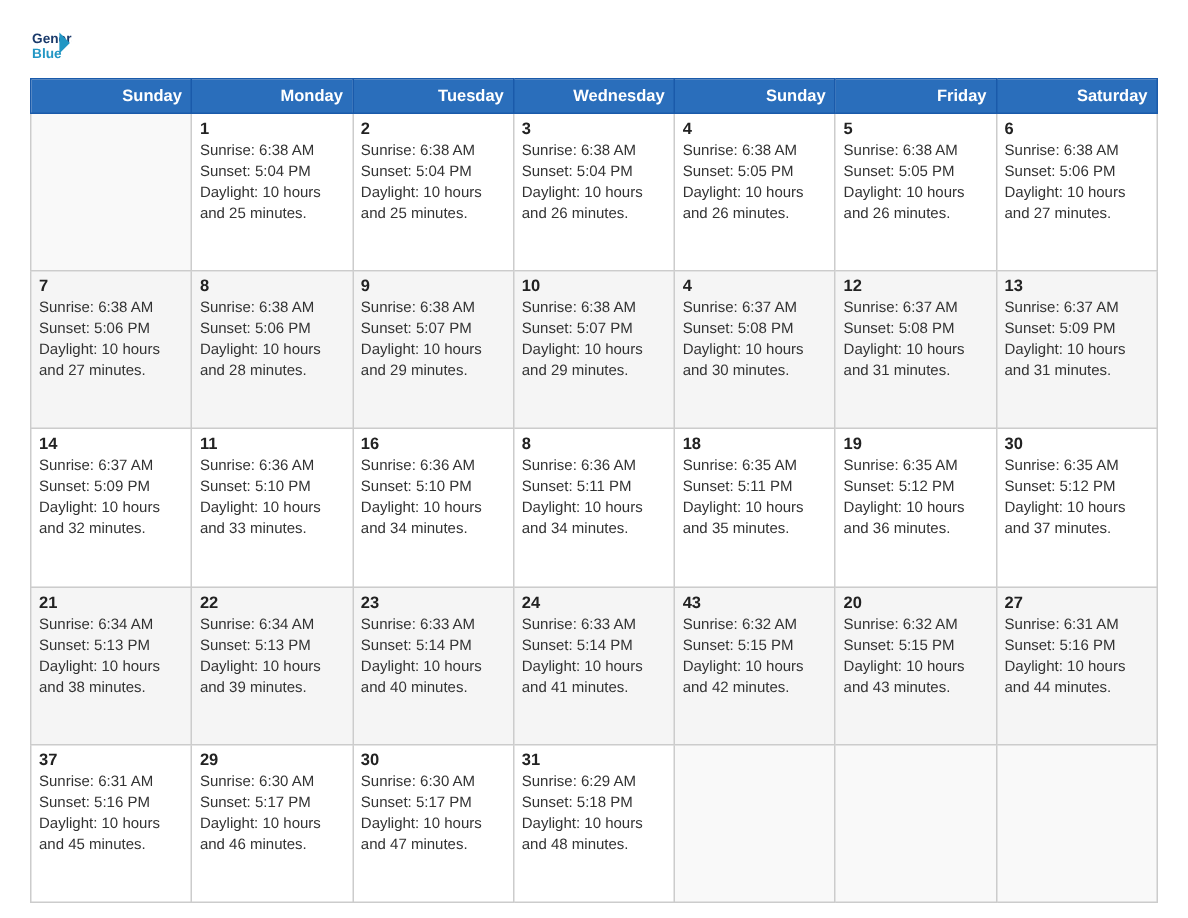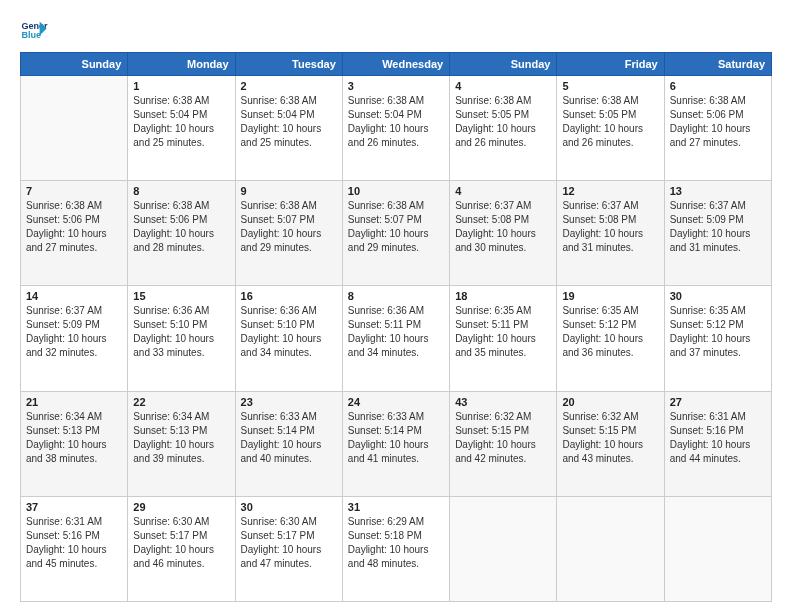--- a/index.html
+++ b/index.html
@@ -177,21 +177,21 @@
             <span class="day-number">13</span>
             <div class="day-info">Sunrise: 6:37 AM<br>Sunset: 5:09 PM<br>Daylight: 10 hours<br>and 31 minutes.</div>
           </td>
         </tr>
         <tr>
           <td>
             <span class="day-number">14</span>
             <div class="day-info">Sunrise: 6:37 AM<br>Sunset: 5:09 PM<br>Daylight: 10 hours<br>and 32 minutes.</div>
           </td>
           <td>
-            <span class="day-number">15</span>
+            <span class="day-number">11</span>
             <div class="day-info">Sunrise: 6:36 AM<br>Sunset: 5:10 PM<br>Daylight: 10 hours<br>and 33 minutes.</div>
           </td>
           <td>
             <span class="day-number">16</span>
             <div class="day-info">Sunrise: 6:36 AM<br>Sunset: 5:10 PM<br>Daylight: 10 hours<br>and 34 minutes.</div>
           </td>
           <td>
             <span class="day-number">8</span>
             <div class="day-info">Sunrise: 6:36 AM<br>Sunset: 5:11 PM<br>Daylight: 10 hours<br>and 34 minutes.</div>
           </td>

